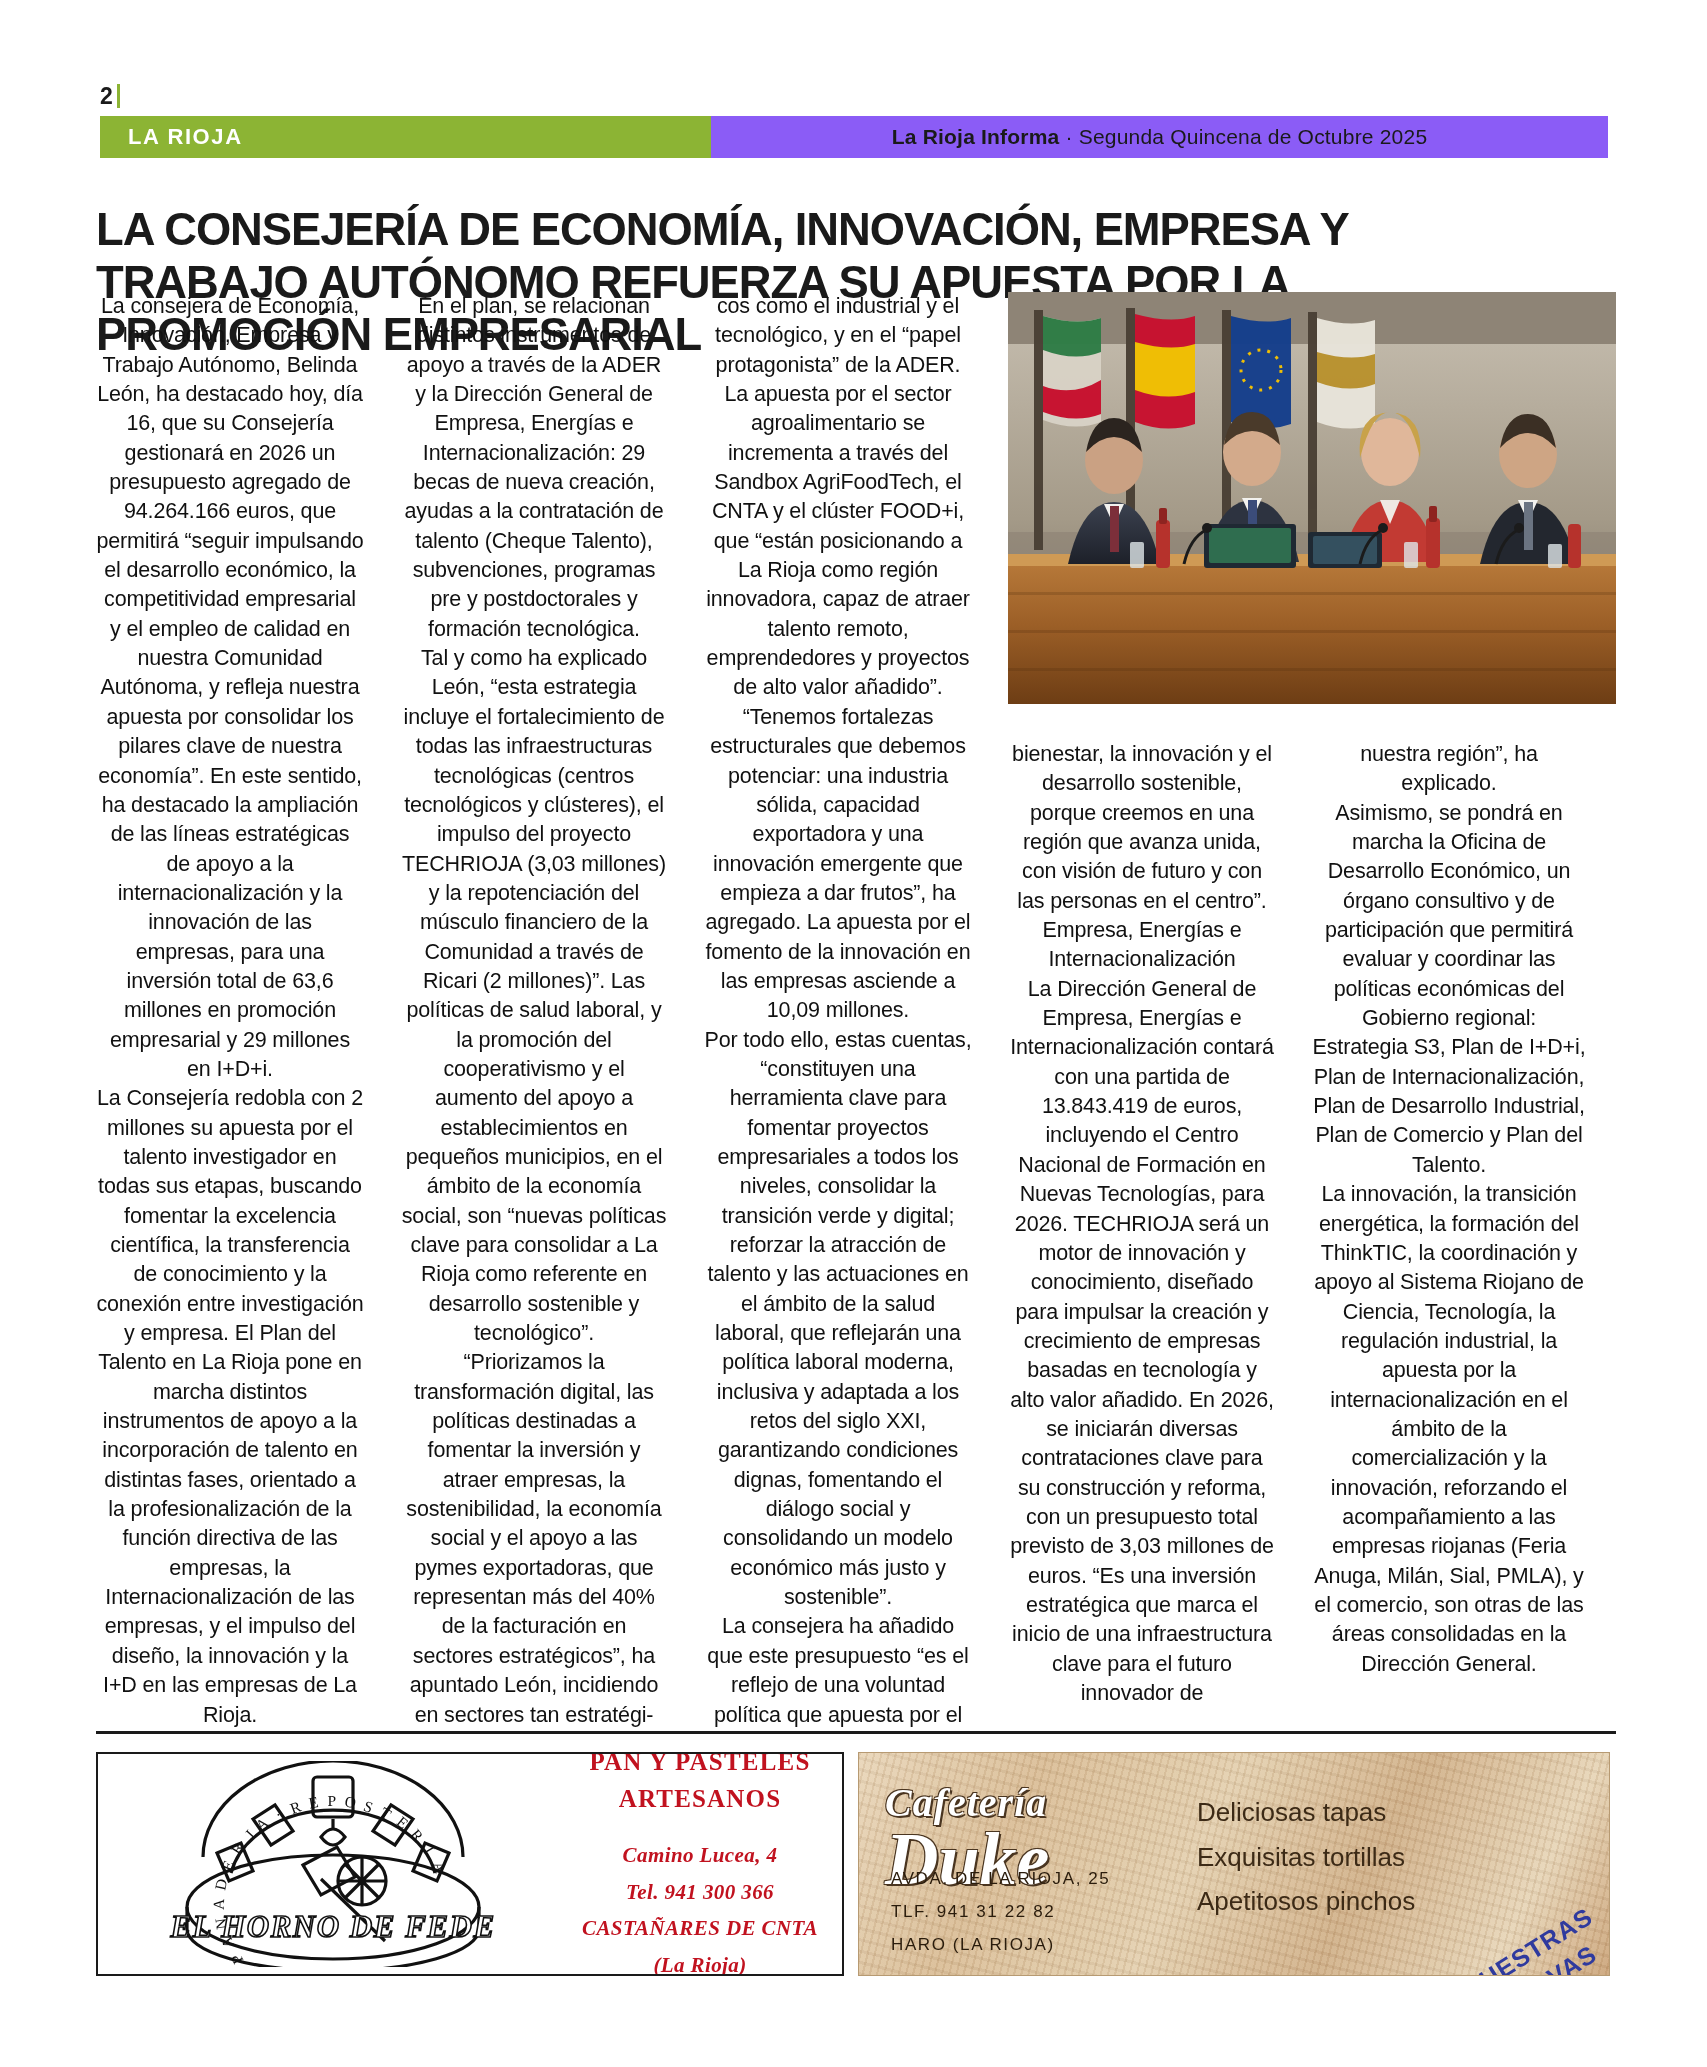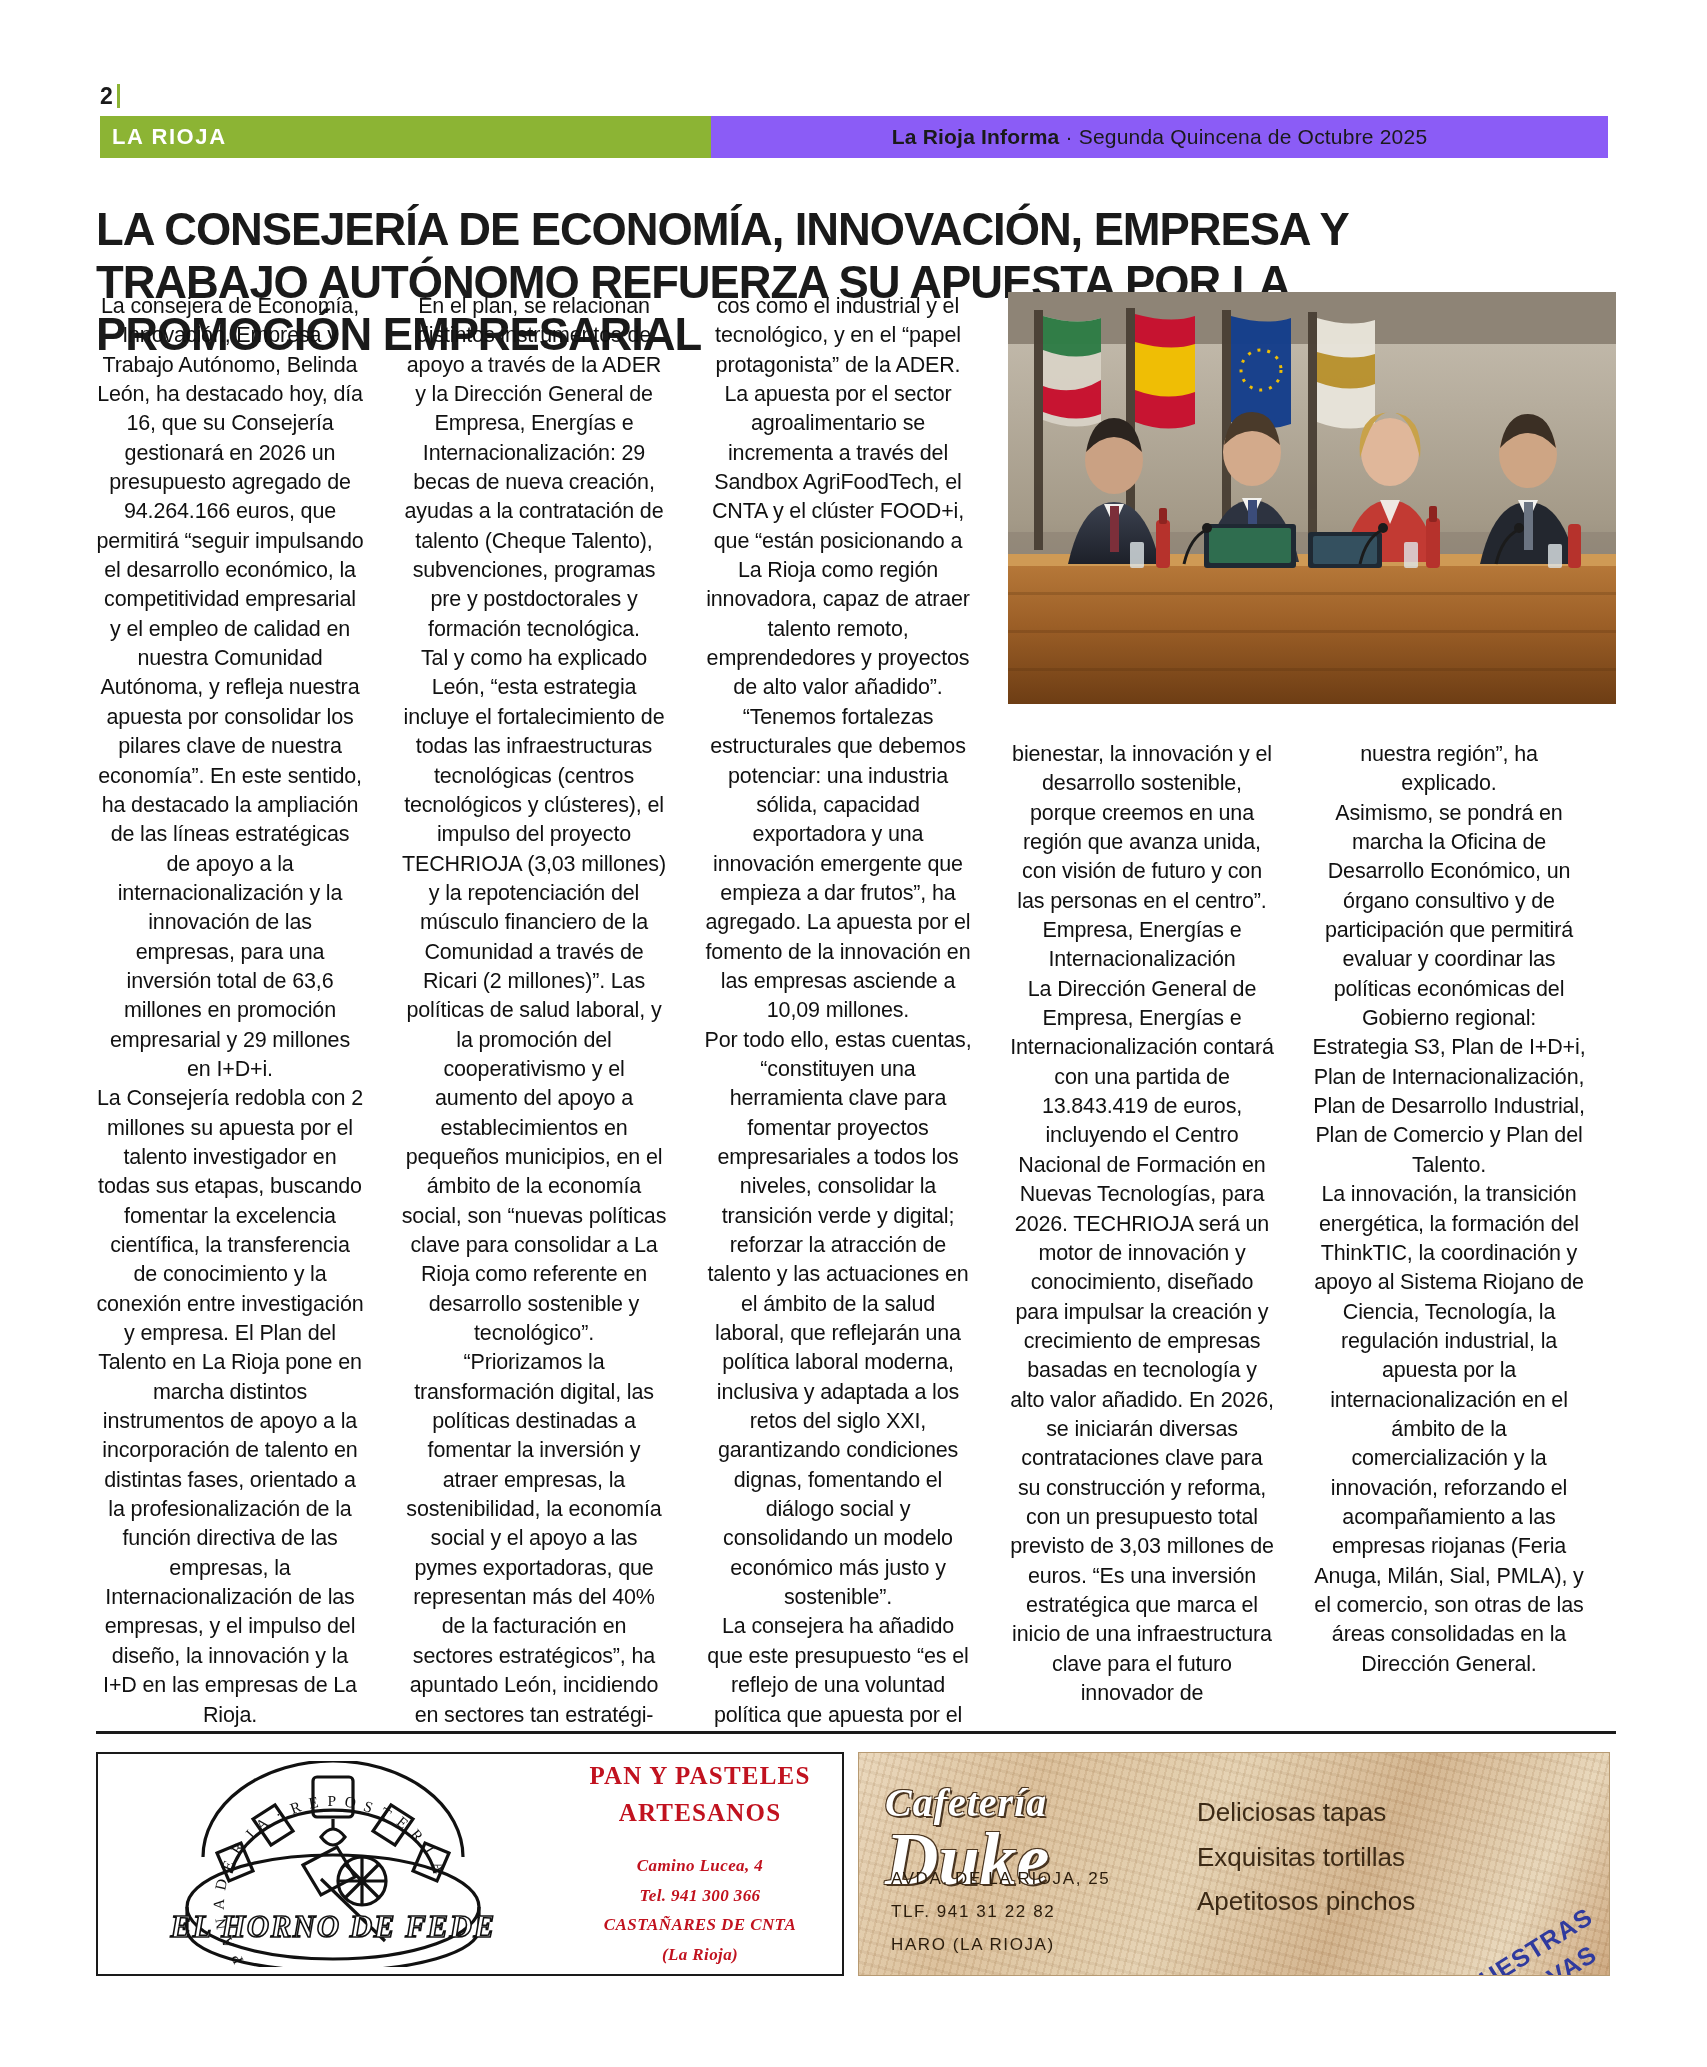--- a/index.html
+++ b/index.html
@@ -51,21 +51,21 @@
     top: 116px;
     width: 1508px;
     height: 42px;
     display: flex;
   }
   .masthead-left {
     width: 611px;
     background: #8cb434;
     display: flex;
     align-items: center;
-    padding-left: 12px;
+    padding-left: 28px;
     box-sizing: border-box;
   }
   .masthead-left-label {
     color: #ffffff;
     font-size: 22px;
     font-weight: 700;
     letter-spacing: 1.6px;
     font-family: "Liberation Sans", sans-serif;
   }
   .masthead-right {
@@ -188,21 +188,21 @@
     padding-right: 10px;
   }
   .fede-head {
     font-size: 25px;
     font-weight: 700;
     letter-spacing: 1.2px;
     line-height: 1.45;
   }
   .fede-addr {
     margin-top: 20px;
-    font-size: 17px;
+    font-size: 21px;
     font-weight: 700;
     font-style: italic;
     line-height: 1.75;
     letter-spacing: 0.4px;
   }
   .ad-duke {
     width: 752px;
     background: linear-gradient(118deg,#e8d5b8 0%,#d8bb94 22%,#e3cfae 45%,#cfae86 66%,#e6d4b6 86%,#c9a176 100%);
     position: relative;
     border: 1px solid #b79a72;

